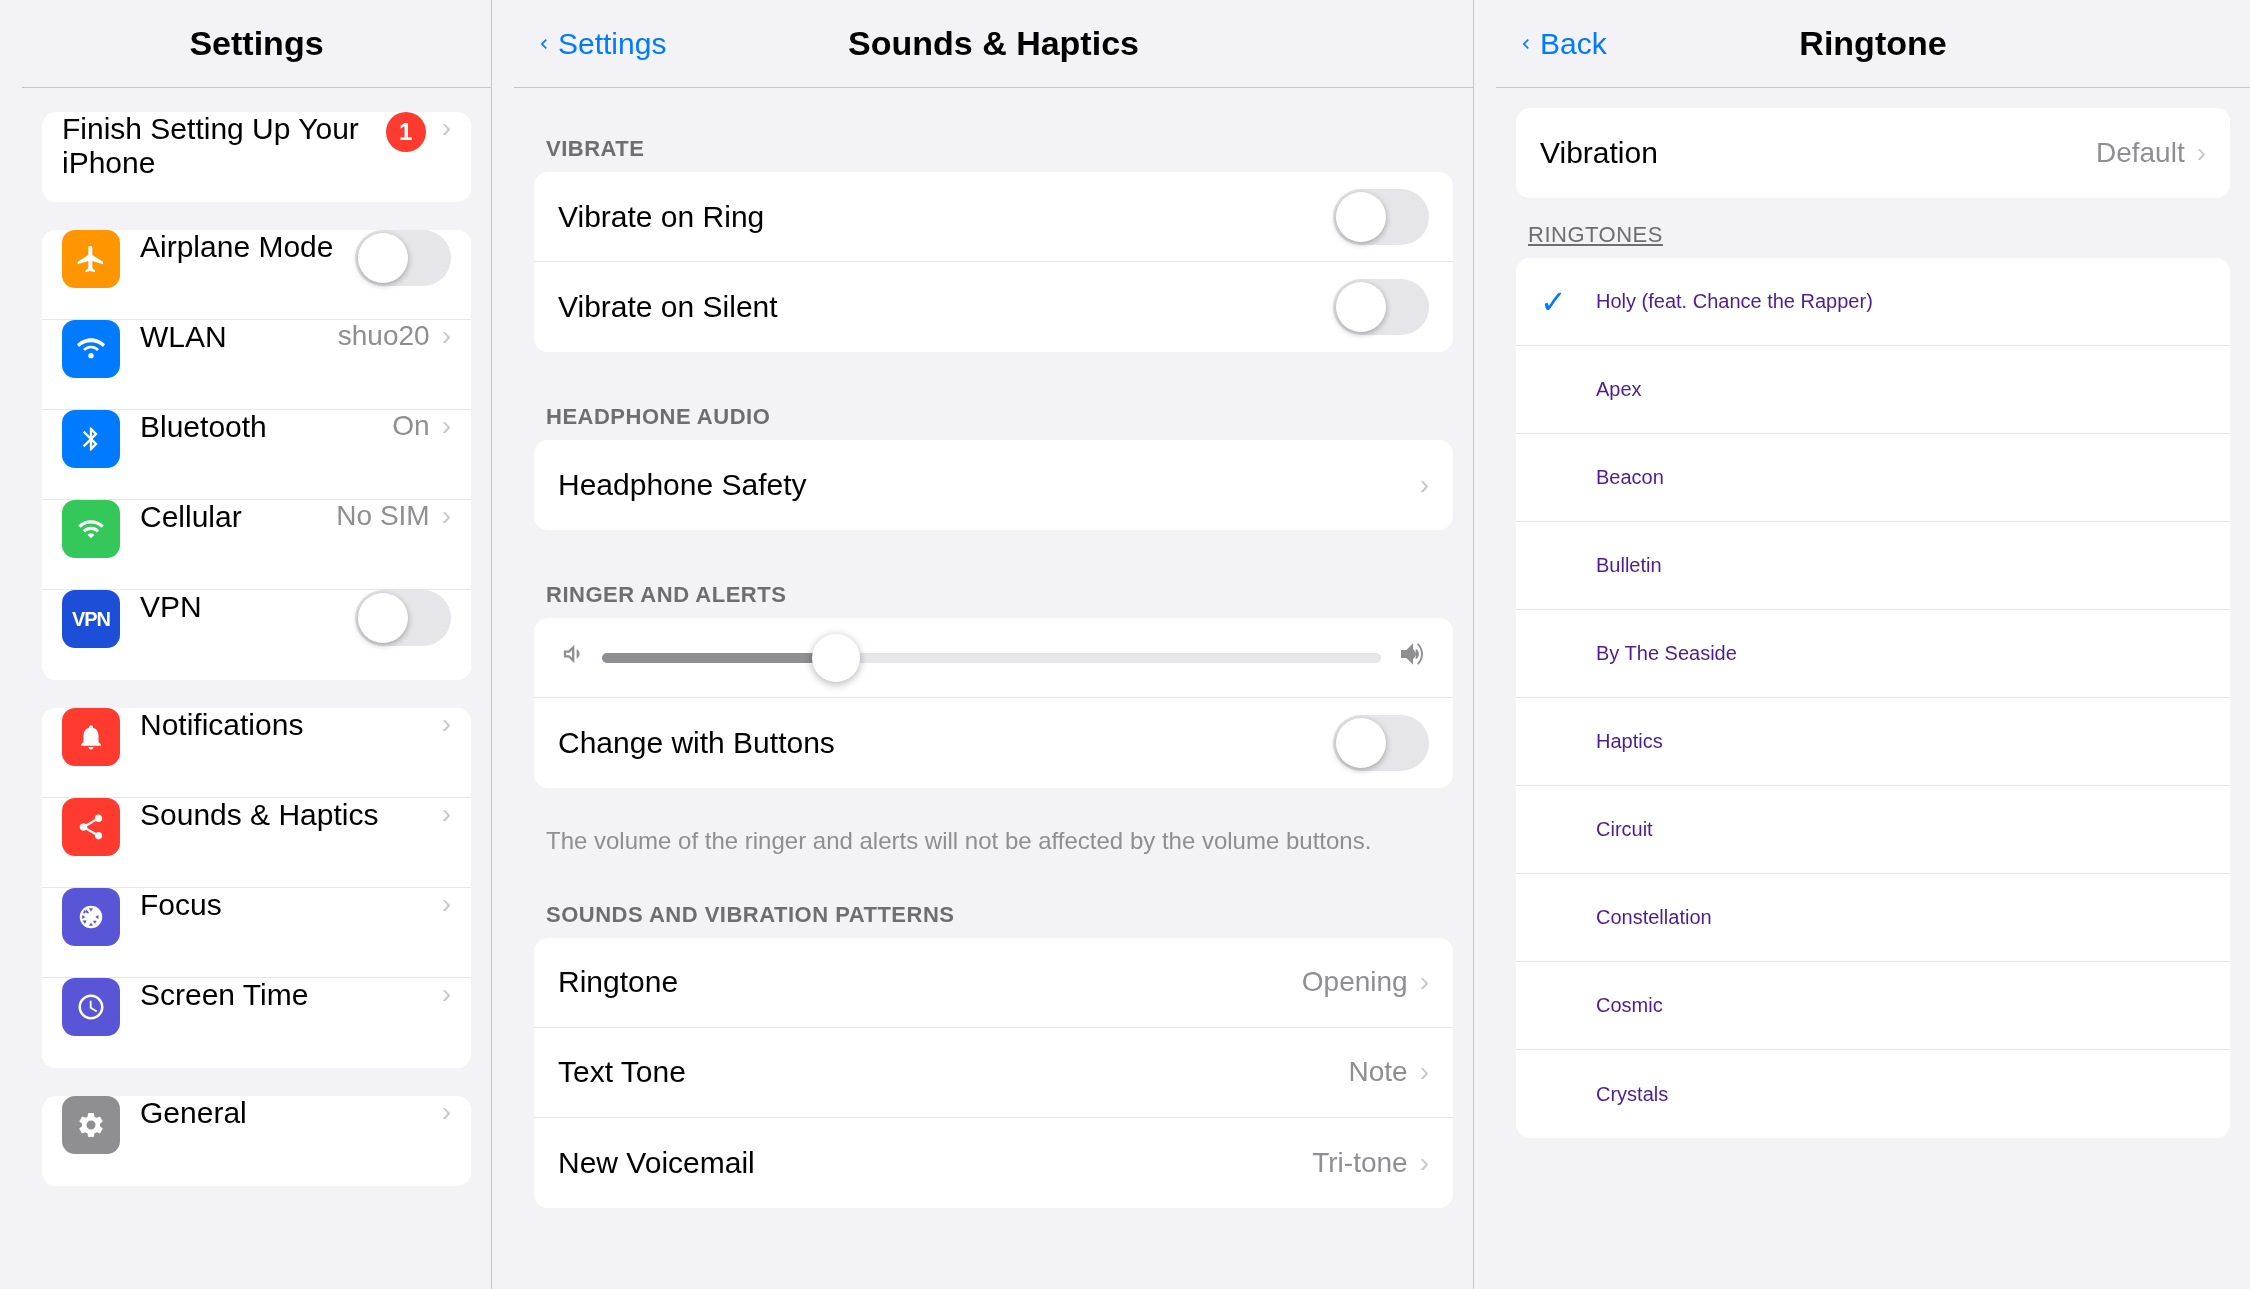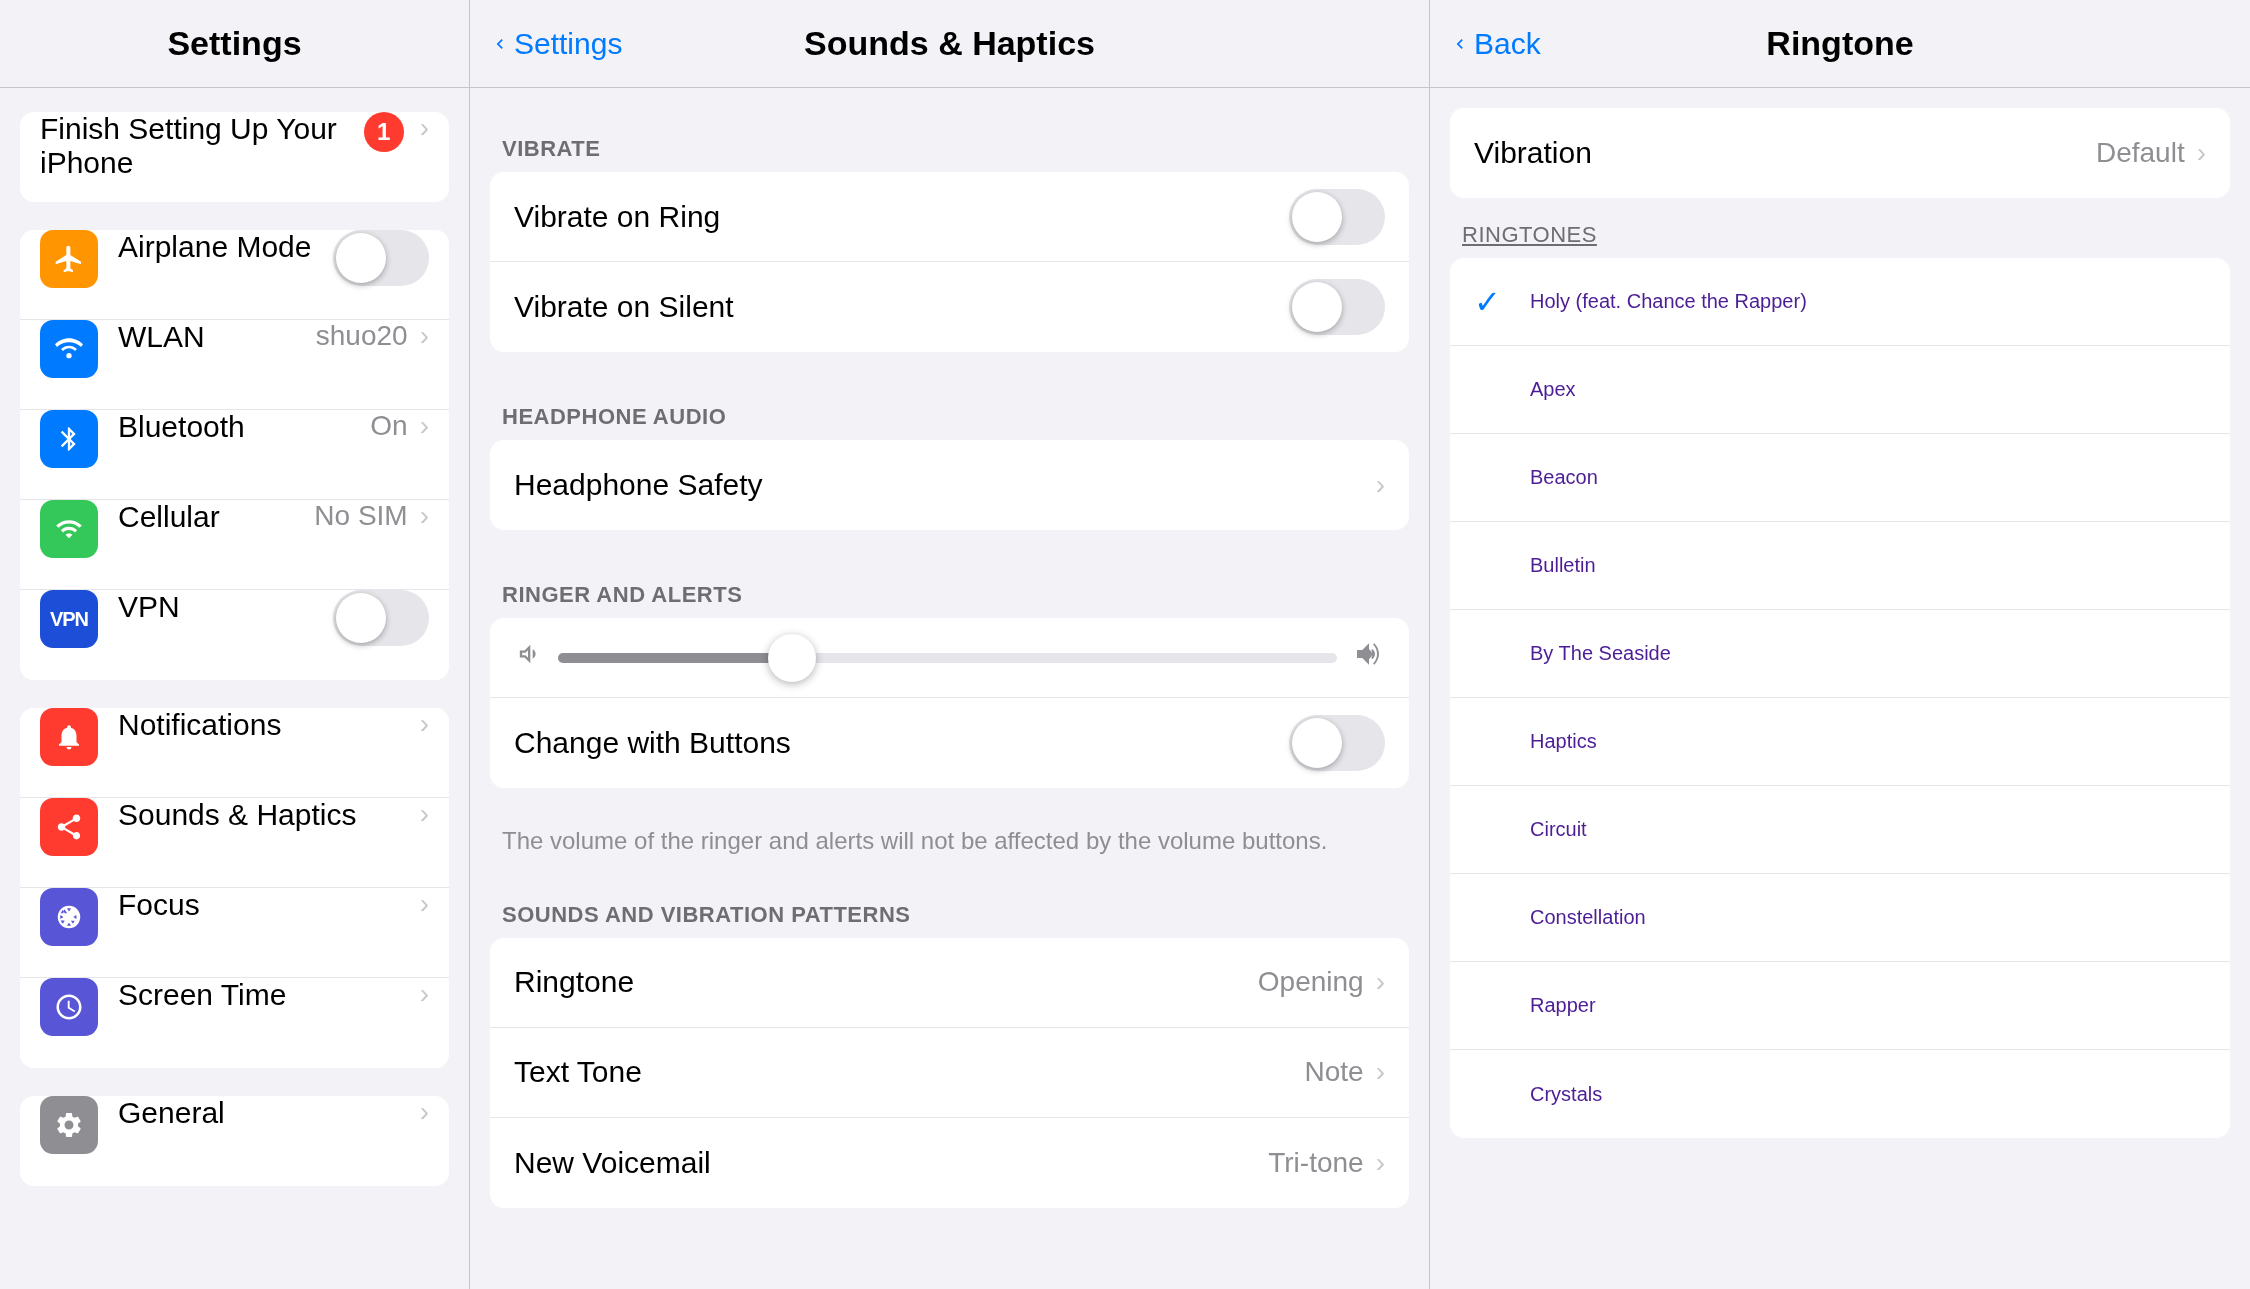--- a/index.html
+++ b/index.html
@@ -12,20 +12,21 @@
       overflow: hidden;
     }
 
     
     .panel {
       display: flex;
       flex-direction: column;
       height: 1289px;
       overflow: hidden;
       background: #f2f2f7;
+      margin-left: 22px;
     }
     .panel-left { width: 470px; border-right: 1px solid #c6c6c8; }
     .panel-middle { width: 960px; border-right: 1px solid #c6c6c8; }
     .panel-right { flex: 1; }
 
     
     .nav-bar {
       height: 88px;
       background: #f2f2f7;
       display: flex;
@@ -581,21 +582,21 @@
         <span class="ringtone-name">Circuit</span>
       </div>
 
       <div class="ringtone-row">
         <div class="ringtone-check" style="visibility:hidden;">✓</div>
         <span class="ringtone-name">Constellation</span>
       </div>
 
       <div class="ringtone-row">
         <div class="ringtone-check" style="visibility:hidden;">✓</div>
-        <span class="ringtone-name">Rapper</span>
+        <span class="ringtone-name">Cosmic</span>
       </div>
 
       <div class="ringtone-row">
         <div class="ringtone-check" style="visibility:hidden;">✓</div>
         <span class="ringtone-name">Crystals</span>
       </div>
 
     </div>
 
   </div>

